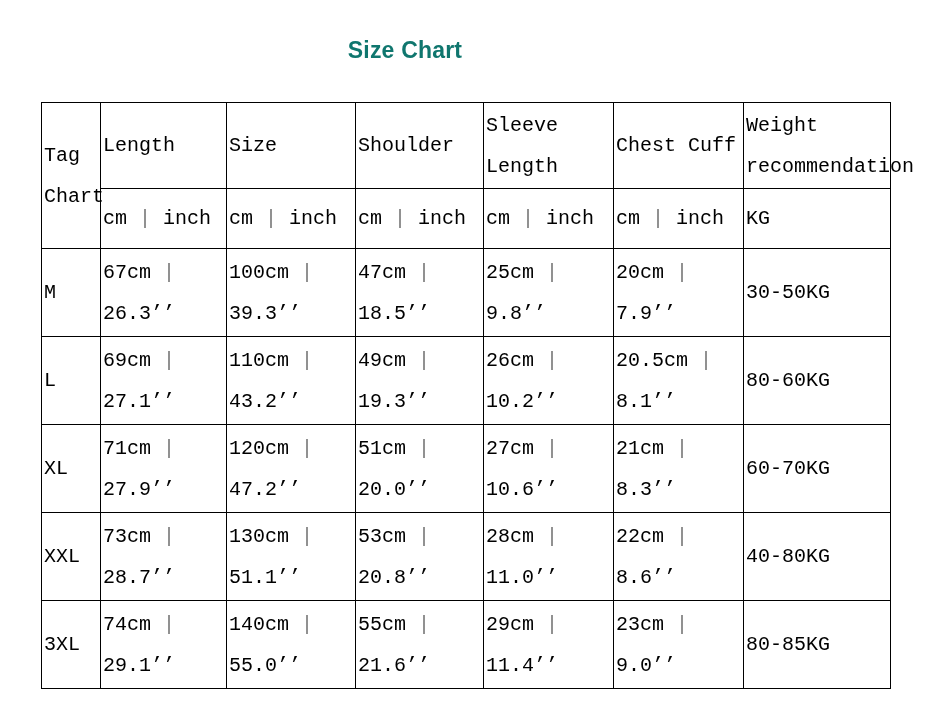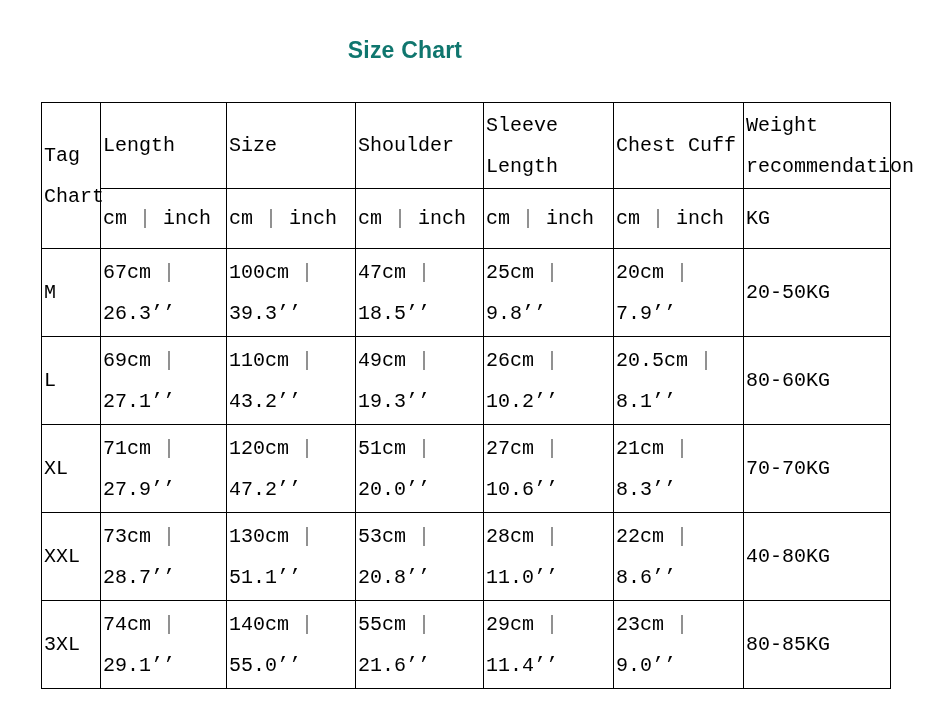--- a/index.html
+++ b/index.html
@@ -99,21 +99,21 @@
     <tbody>
       <tr>
         <th>M</th>
         <td>67cm <span class="pipe">|</span>
 26.3’’</td>
         <td>100cm <span class="pipe">|</span>
 39.3’’</td>
         <td>47cm <span class="pipe">|</span> 18.5’’</td>
         <td>25cm <span class="pipe">|</span> 9.8’’</td>
         <td>20cm <span class="pipe">|</span> 7.9’’</td>
-        <td>20-50KG</td>
+        <td>30-50KG</td>
       </tr>
       <tr>
         <th>L</th>
         <td>69cm <span class="pipe">|</span>
 27.1’’</td>
         <td>110cm <span class="pipe">|</span>
 43.2’’</td>
         <td>49cm <span class="pipe">|</span> 19.3’’</td>
         <td>26cm <span class="pipe">|</span>
 10.2’’</td>
@@ -124,21 +124,21 @@
       <tr>
         <th>XL</th>
         <td>71cm <span class="pipe">|</span>
 27.9’’</td>
         <td>120cm <span class="pipe">|</span>
 47.2’’</td>
         <td>51cm <span class="pipe">|</span> 20.0’’</td>
         <td>27cm <span class="pipe">|</span>
 10.6’’</td>
         <td>21cm <span class="pipe">|</span> 8.3’’</td>
-        <td>70-70KG</td>
+        <td>60-70KG</td>
       </tr>
       <tr>
         <th>XXL</th>
         <td>73cm <span class="pipe">|</span>
 28.7’’</td>
         <td>130cm <span class="pipe">|</span>
 51.1’’</td>
         <td>53cm <span class="pipe">|</span> 20.8’’</td>
         <td>28cm <span class="pipe">|</span>
 11.0’’</td>

